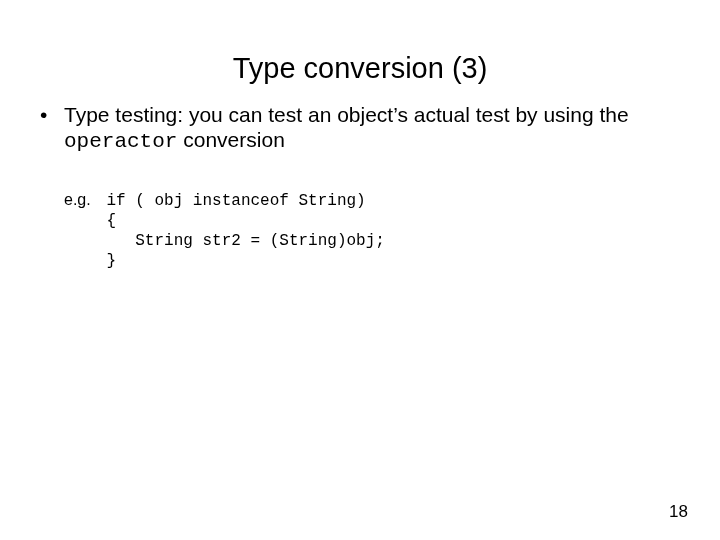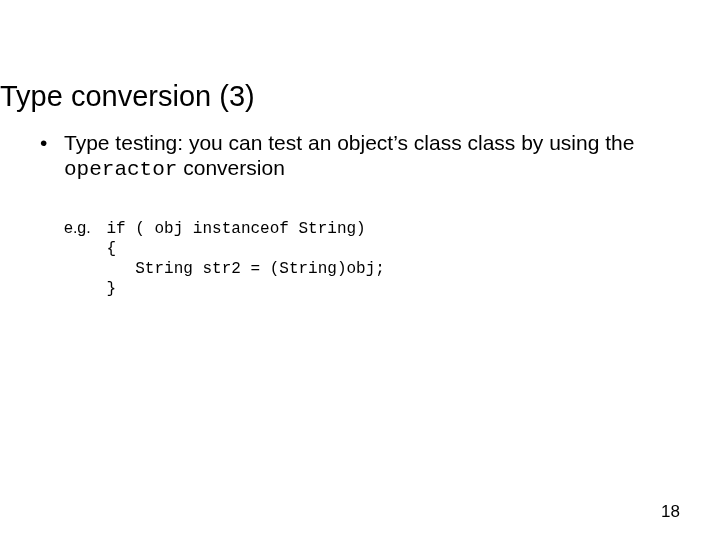--- a/index.html
+++ b/index.html
@@ -12,23 +12,23 @@
     color: #000;
     position: relative;
   }
   .slide {
     width: 720px;
     height: 540px;
     position: relative;
     box-sizing: border-box;
   }
   .title {
-    text-align: left;
+    text-align: center;
     font-size: 29px;
-    padding-top: 80px;
+    padding-top: 52px;
     font-weight: normal;
   }
   .body {
     padding: 18px 30px 0 30px;
   }
   ul.bullets {
     margin: 0;
     padding: 0;
     list-style: none;
   }
@@ -61,36 +61,36 @@
   .code {
     display: inline-block;
     vertical-align: top;
     font-family: "Courier New", Courier, monospace;
     font-size: 16px;
     white-space: pre;
     line-height: 1.25;
   }
   .pagenum {
     position: absolute;
-    right: 40px;
+    right: 32px;
     bottom: 18px;
     font-size: 17px;
   }
 </style>
 </head>
 <body>
 
 <div class="slide">
 
   <div class="title">Type conversion (3)</div>
 
   <div class="body">
     <ul class="bullets">
       <li>
-        <span>Type testing: you can test an object’s class class by using the </span><span class="mono">operactor</span><span> conversion</span>
+        <span>Type testing: you can test an object’s actual test by using the </span><span class="mono">operactor</span><span> conversion</span>
       </li>
     </ul>
 
     <div class="eg-block">
       <span class="eg-label">e.g.</span>
       <span class="code">if ( obj instanceof String)
 {
    String str2 = (String)obj;
 }</span>
     </div>

